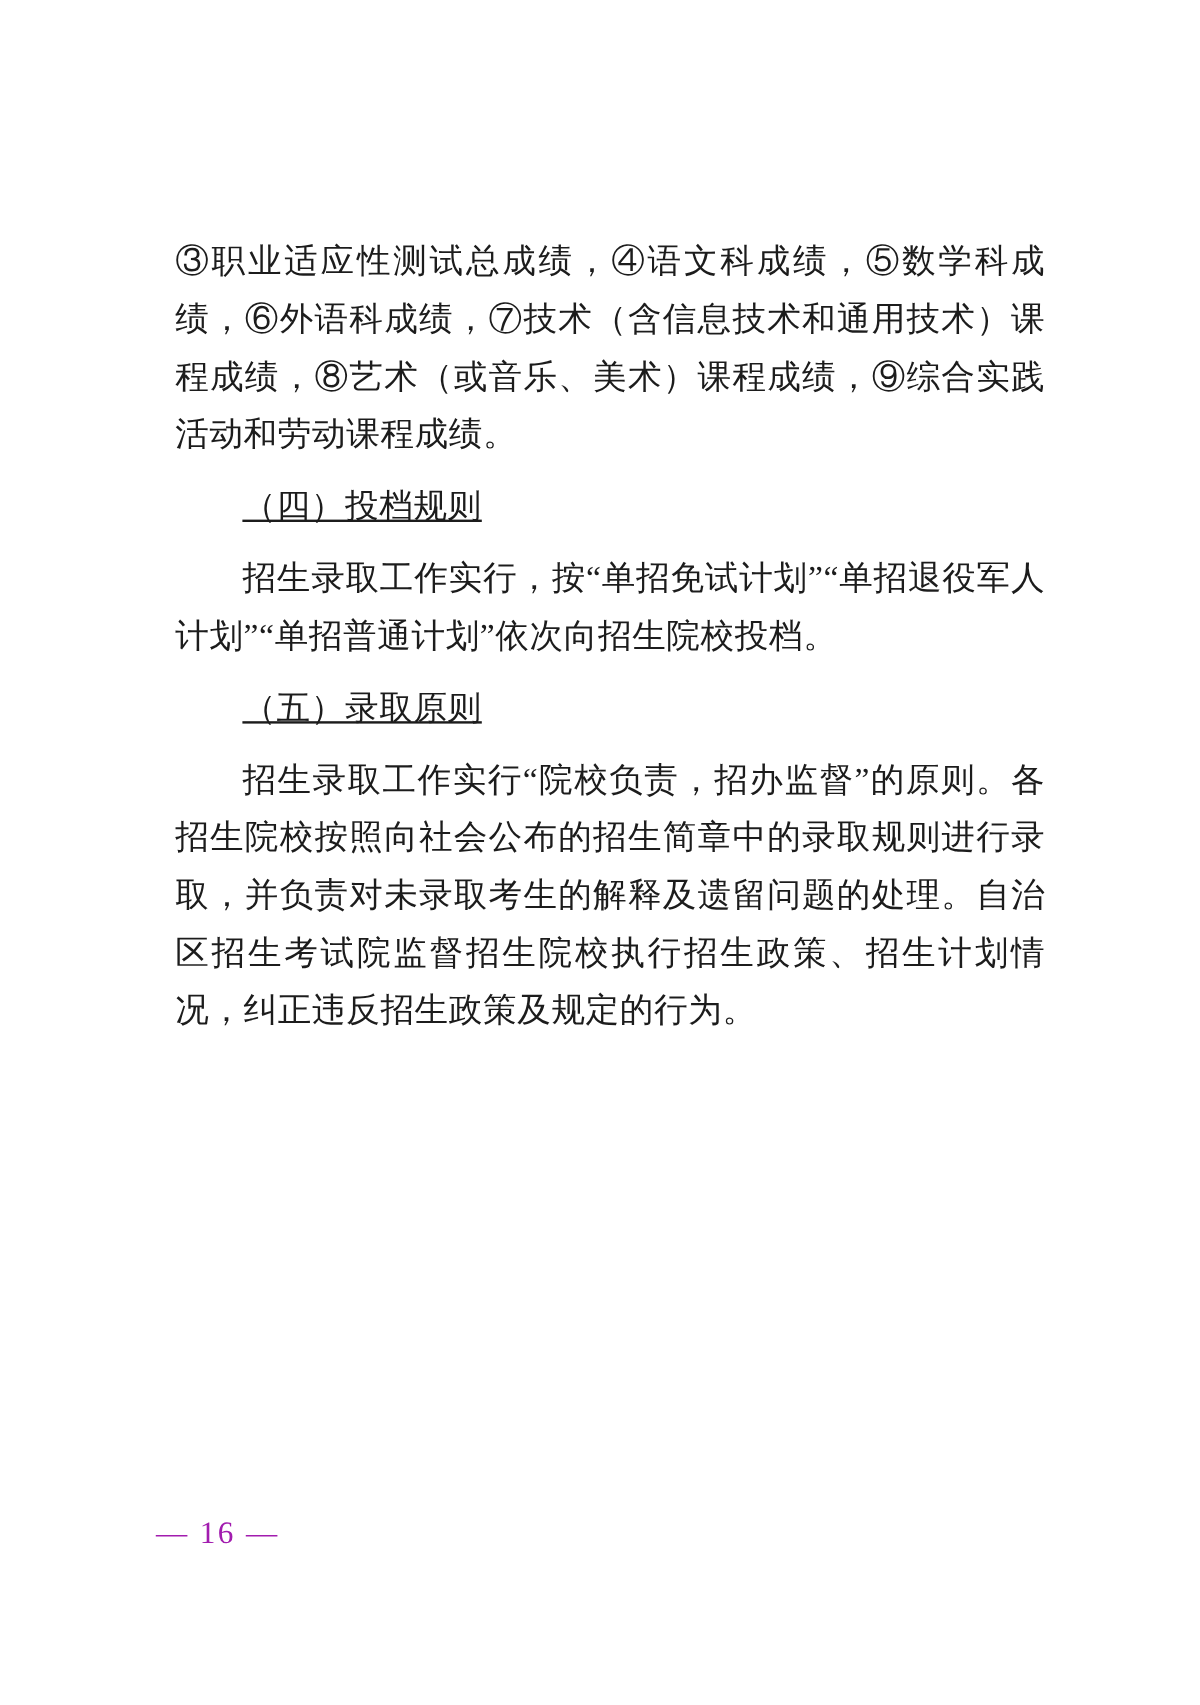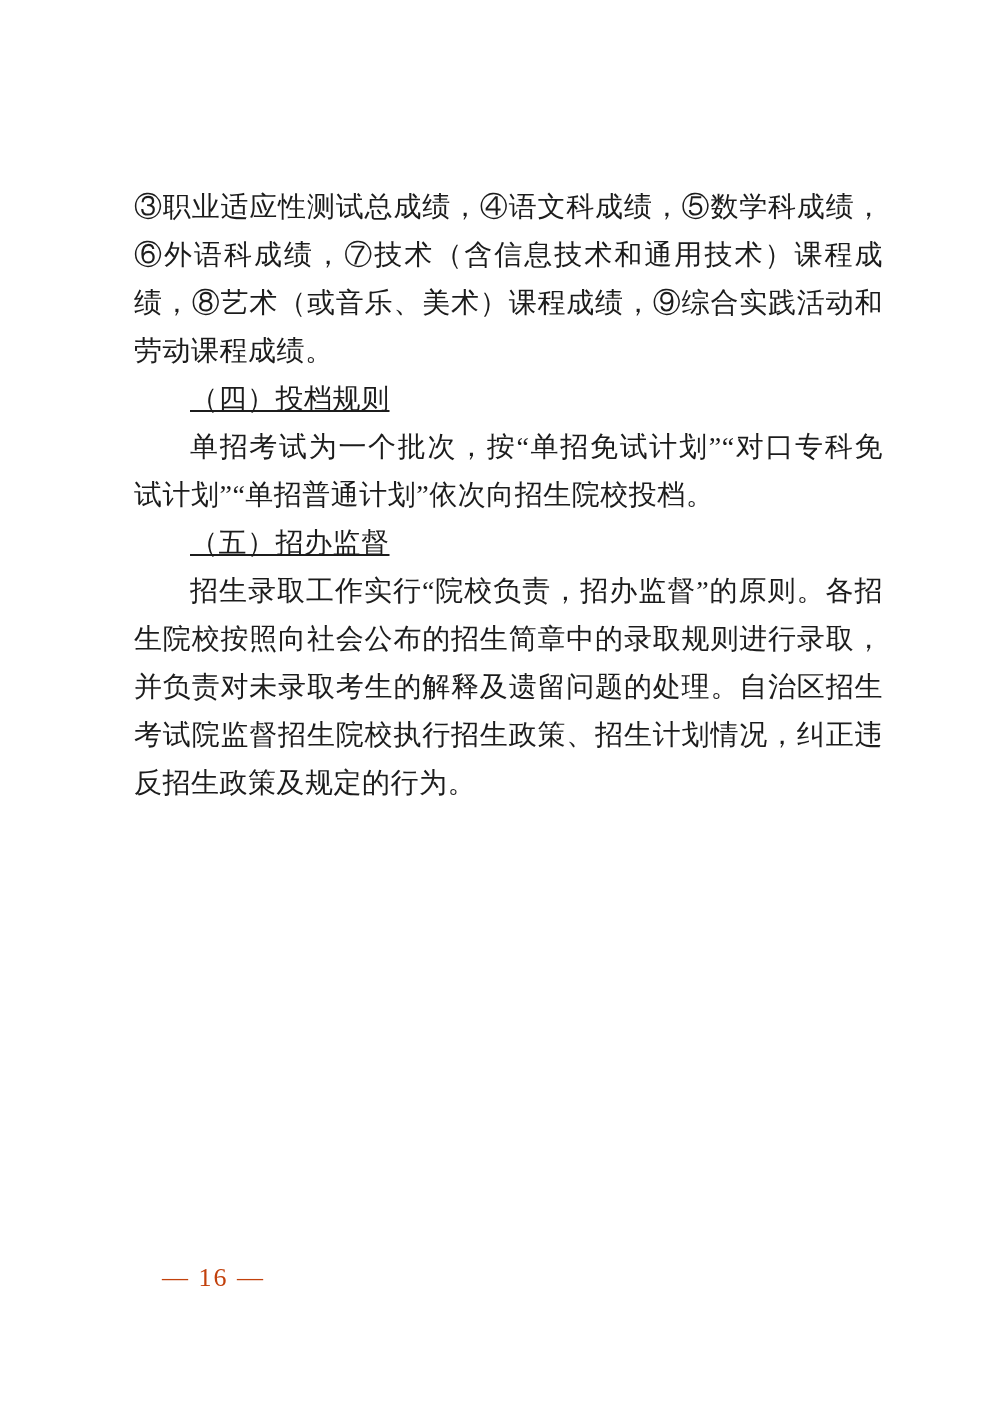--- a/index.html
+++ b/index.html
@@ -20,47 +20,47 @@
     position: absolute;
     left: 134px;
     top: 183px;
     width: 749px;
     font-size: 28px;
     line-height: 48px;
     text-align: justify;
     letter-spacing: 0.5px;
   }
   .para {
-    margin: 0;
+    margin: 12px;
     padding: 0;
     text-indent: 2em;
   }
   .para.no-indent {
     text-indent: 0;
   }
   .para.heading {
     
     font-weight: normal;
     text-decoration: underline;
   }
   .footer {
     position: absolute;
-    left: 162px;
+    left: 130px;
     top: 1260px;
     font-size: 26px;
     line-height: 36px;
-    color: #c2410c;
+    color: #a21caf;
     letter-spacing: 2px;
   }
 </style>
 </head>
 <body>
 
 <div class="page">
   <div class="content">
     <p class="para no-indent">③职业适应性测试总成绩，④语文科成绩，⑤数学科成绩，⑥外语科成绩，⑦技术（含信息技术和通用技术）课程成绩，⑧艺术（或音乐、美术）课程成绩，⑨综合实践活动和劳动课程成绩。</p>
     <p class="para heading">（四）投档规则</p>
-    <p class="para">单招考试为一个批次，按“单招免试计划”“对口专科免试计划”“单招普通计划”依次向招生院校投档。</p>
-    <p class="para heading">（五）招办监督</p>
+    <p class="para">招生录取工作实行，按“单招免试计划”“单招退役军人计划”“单招普通计划”依次向招生院校投档。</p>
+    <p class="para heading">（五）录取原则</p>
     <p class="para">招生录取工作实行“院校负责，招办监督”的原则。各招生院校按照向社会公布的招生简章中的录取规则进行录取，并负责对未录取考生的解释及遗留问题的处理。自治区招生考试院监督招生院校执行招生政策、招生计划情况，纠正违反招生政策及规定的行为。</p>
   </div>
   <div class="footer">— 16 —</div>
 </div>
 
 </body></html>

